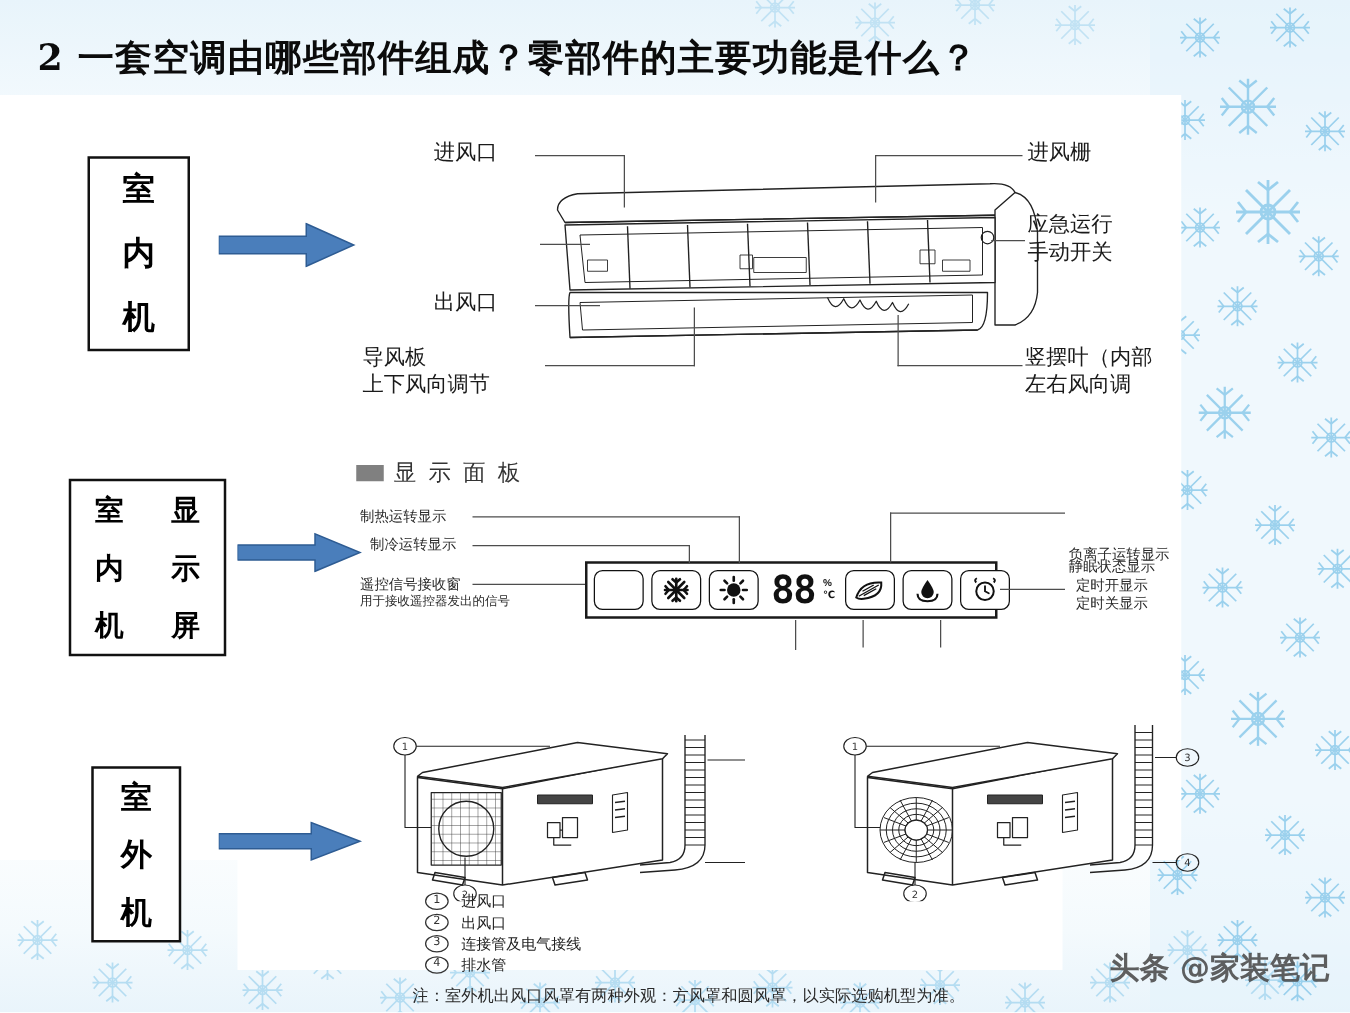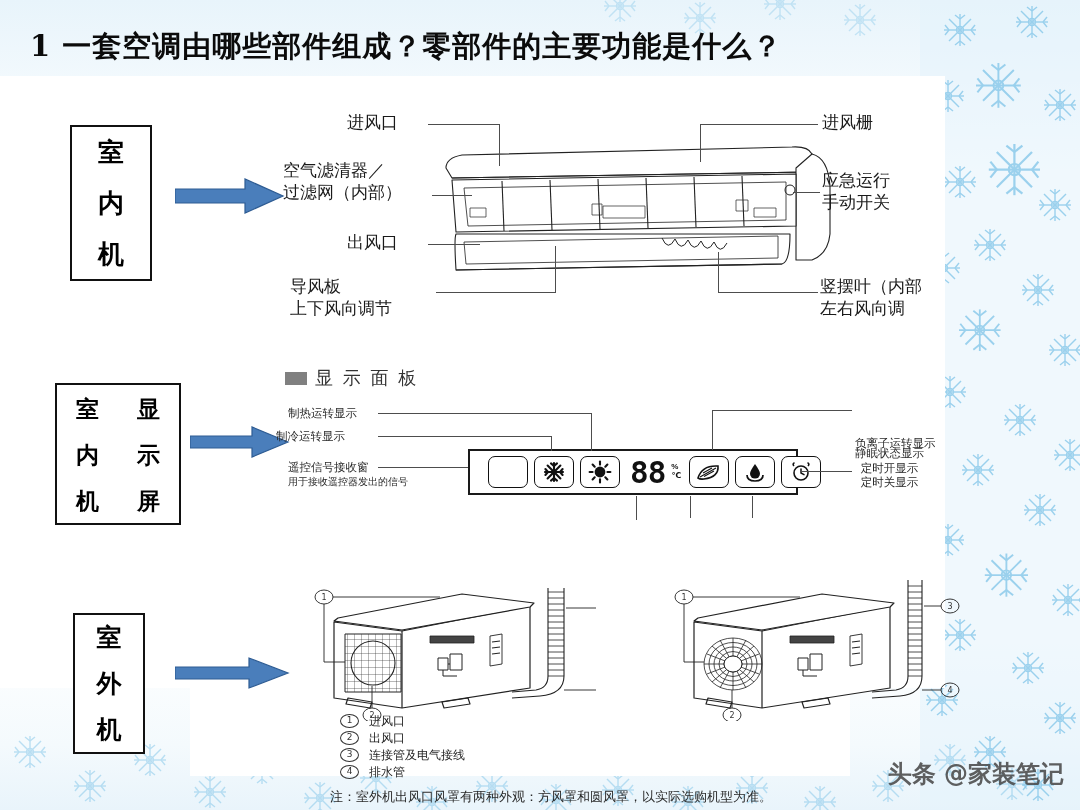--- a/index.html
+++ b/index.html
@@ -88,21 +88,21 @@
   
   .diagram { position: absolute; }
   
   #panel-strip {
     position: absolute;
     left: 468px; top: 449px;
     width: 330px; height: 46px;
     border: 2px solid #1a1a1a;
     background: #fff;
     display: flex; align-items: center;
-    padding: 0 18px;
+    padding: 0 5px;
     box-sizing: border-box;
     gap: 6px;
   }
   .p-cell {
     width: 38px; height: 30px;
     border: 1.6px solid #111;
     border-radius: 7px;
     display: flex; align-items: center; justify-content: center;
     background: #fff;
     flex: none;
@@ -254,21 +254,21 @@
       <use href="#flk" x="620" y="6"></use>
       <use href="#flk" x="700" y="18"></use>
       <use href="#flk" x="780" y="4"></use>
       <use href="#flk" x="860" y="20"></use>
     </g>
   </svg>
 
   <div class="content-mask" style="left:0;top:76px;width:945px;height:612px;"></div>
   <div class="content-mask" style="left:190px;top:76px;width:660px;height:700px;"></div>
 
-  <div id="title">1  一套空调由哪些部件组成？零部件的主要功能是什么？</div>
+  <div id="title">2  一套空调由哪些部件组成？零部件的主要功能是什么？</div>
 
   <div class="label-box" id="box-indoor">
     <span>室</span>
     <span>内</span>
     <span>机</span>
   </div>
 
   <svg class="arrow" style="left:175px;top:178px;" width="110" height="36" viewBox="0 0 110 36">
     <path d="M0 11 L70 11 L70 1 L108 18 L70 35 L70 25 L0 25 Z" fill="#4a7ebb" stroke="#2e5c93" stroke-width="1.2"></path>
   </svg>
@@ -306,22 +306,20 @@
       <path d="M222 100 q6 14 13 1 q6 14 13 1 q6 14 13 1 q6 14 13 1 q6 14 13 1" stroke-width="1"></path>
 
       <path d="M16 132 L342 126"></path>
     </g>
   </svg>
 
   <div class="cal cal-indoor" style="left:347px;top:112px;">进风口</div>
   <div class="leader h" style="left:428px;top:124px;width:72px;"></div>
   <div class="leader v" style="left:499px;top:124px;height:42px;"></div>
 
-  <div class="cal cal-indoor" style="left:283px;top:160px;">空气滤清器／
-过滤网（内部）</div>
   <div class="leader h" style="left:432px;top:195px;width:40px;"></div>
 
   <div class="cal cal-indoor" style="left:347px;top:232px;">出风口</div>
   <div class="leader h" style="left:428px;top:244px;width:52px;"></div>
 
   <div class="cal cal-indoor" style="left:290px;top:276px;">导风板
 上下风向调节</div>
   <div class="leader h" style="left:436px;top:292px;width:120px;"></div>
   <div class="leader v" style="left:555px;top:246px;height:47px;"></div>
 
@@ -420,21 +418,21 @@
         <path d="M5 5 Q3 3 5.5 1.6" fill="none" stroke="#111" stroke-width="1.6"></path>
         <path d="M19 5 Q21 3 18.5 1.6" fill="none" stroke="#111" stroke-width="1.6"></path>
       </svg>
     </div>
   </div>
 
   <div class="cal cal-panel" style="left:288px;top:406px;">制热运转显示</div>
   <div class="leader h" style="left:378px;top:413px;width:214px;"></div>
   <div class="leader v" style="left:591px;top:413px;height:38px;"></div>
 
-  <div class="cal cal-panel" style="left:276px;top:429px;font-family:Liberation Serif, serif;">制冷运转显示</div>
+  <div class="cal cal-panel" style="left:296px;top:429px;font-family:Liberation Serif, serif;">制冷运转显示</div>
   <div class="leader h" style="left:378px;top:436px;width:174px;"></div>
   <div class="leader v" style="left:551px;top:436px;height:15px;"></div>
 
   <div class="cal cal-panel" style="left:288px;top:460px;">遥控信号接收窗</div>
   <div class="leader h" style="left:378px;top:467px;width:90px;"></div>
   <div class="cal cal-panel cal-panel-sm" style="left:288px;top:476px;font-family:Liberation Serif, serif;">用于接收遥控器发出的信号</div>
 
   <div class="cal cal-panel" style="left:855px;top:402px;margin-top:34px;">负离子运转显示</div>
   <div class="leader h" style="left:712px;top:410px;width:140px;"></div>
   <div class="leader v" style="left:712px;top:410px;height:40px;"></div>

